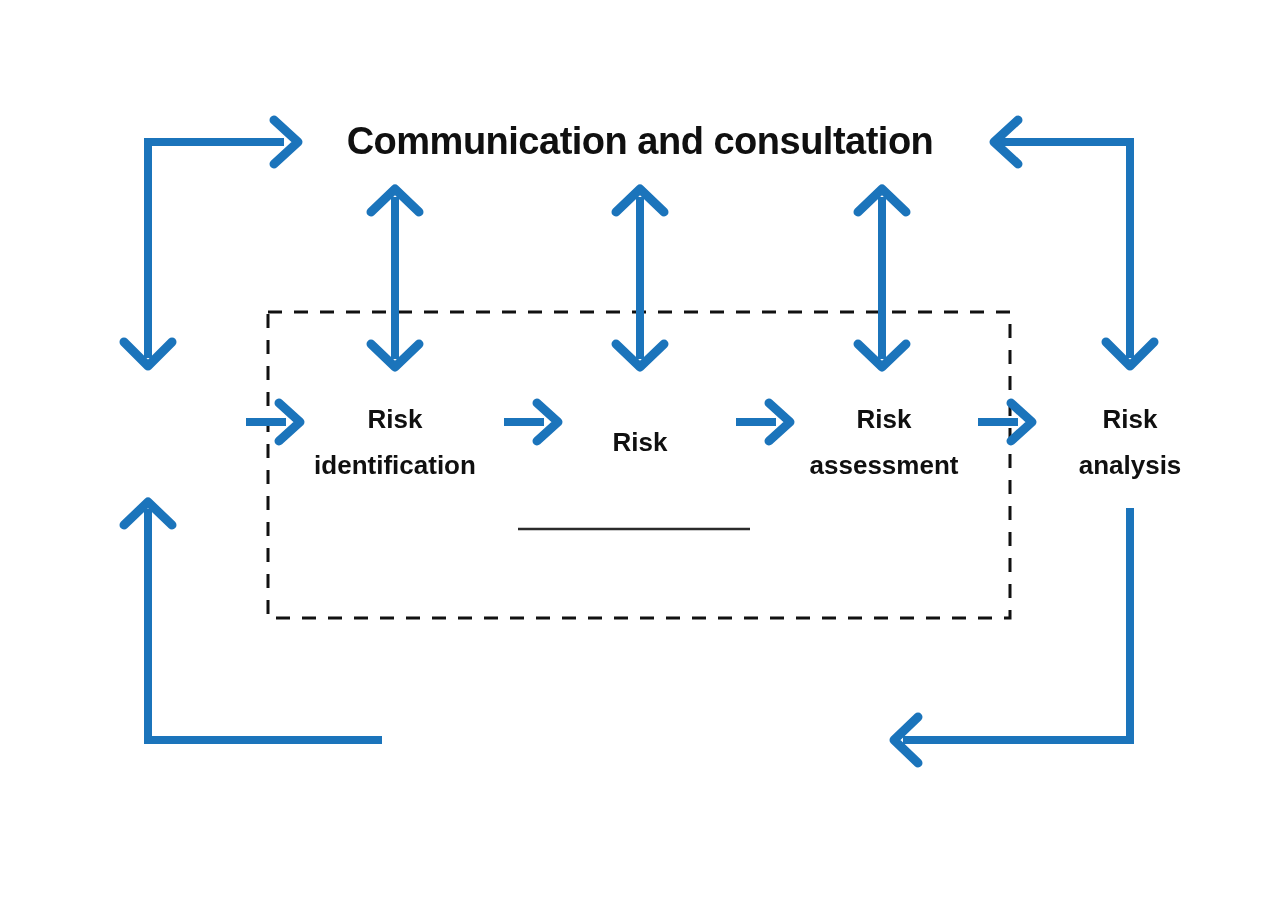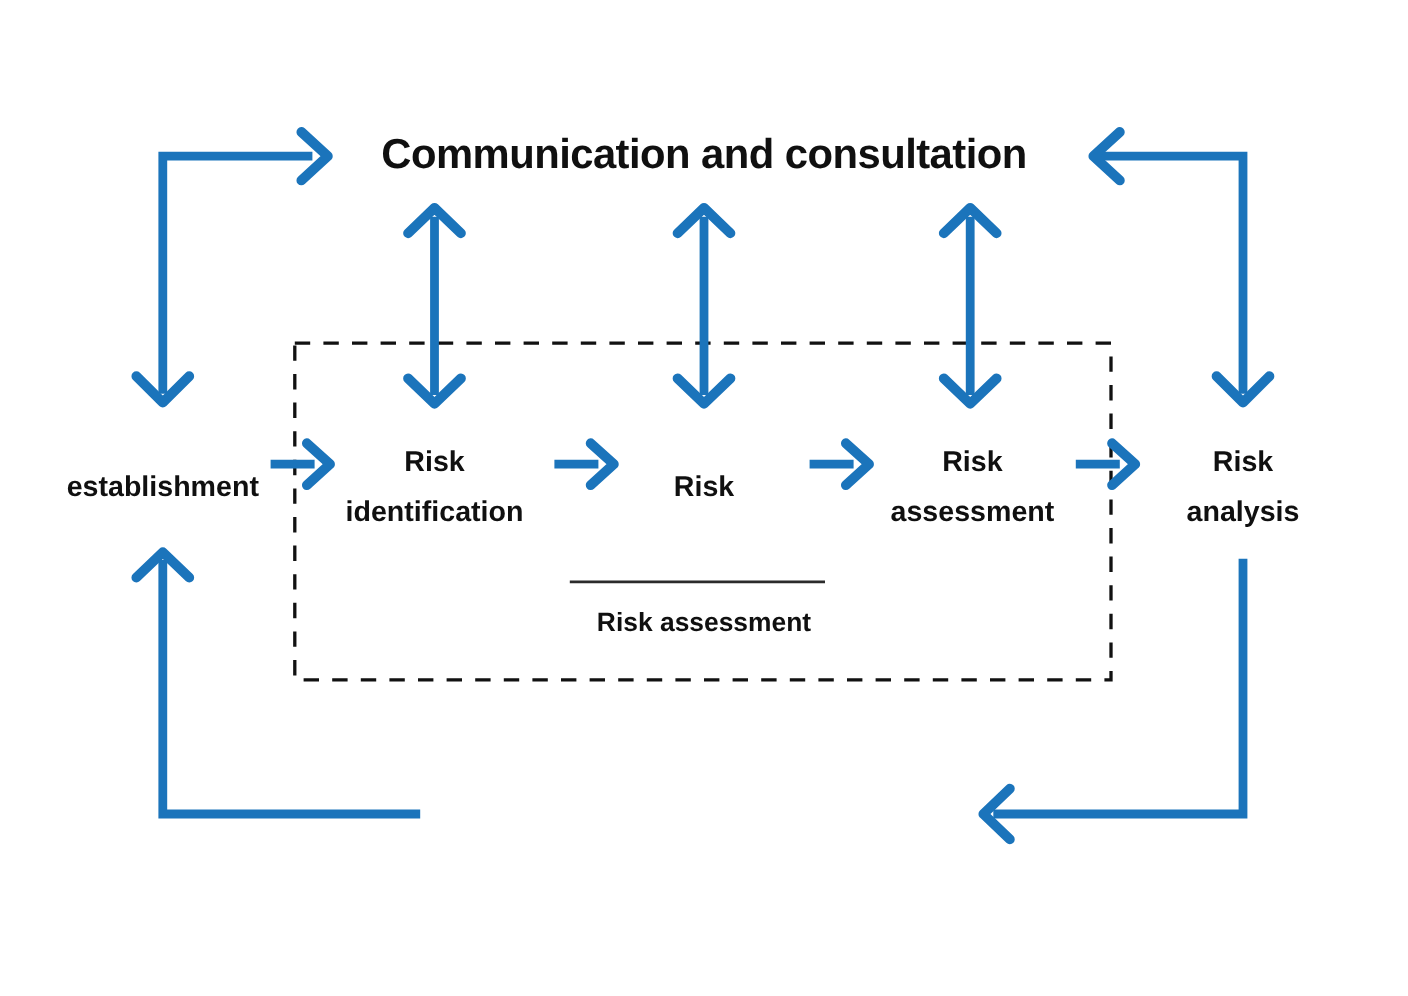--- a/index.html
+++ b/index.html
@@ -93,33 +93,31 @@
     <path class="blue-shaft" d="M 148 509 V 740 H 382"></path>
     <path class="blue-head" d="M 124 525 L 148 502 L 172 525"></path>
 
     <path class="blue-shaft" d="M 1130 508 V 740 H 903"></path>
     <path class="blue-head" d="M 918 717 L 894 740 L 918 763"></path>
   </svg>
 
   <div class="label title-top">Communication and consultation</div>
 
   <div class="label step-label step-1">
-    <div>establishment</div>
   </div>
   <div class="label step-label step-2">
     <div>Risk</div>
     <div>identification</div>
   </div>
   <div class="label step-label step-3">
     <div>Risk</div>
   </div>
   <div class="label step-label step-4">
     <div>Risk</div>
     <div>assessment</div>
   </div>
   <div class="label step-label step-5">
     <div>Risk</div>
     <div>analysis</div>
   </div>
 
-  <div class="label assessment-label">Risk assessment</div>
 
 </div>
 
 </body></html>

